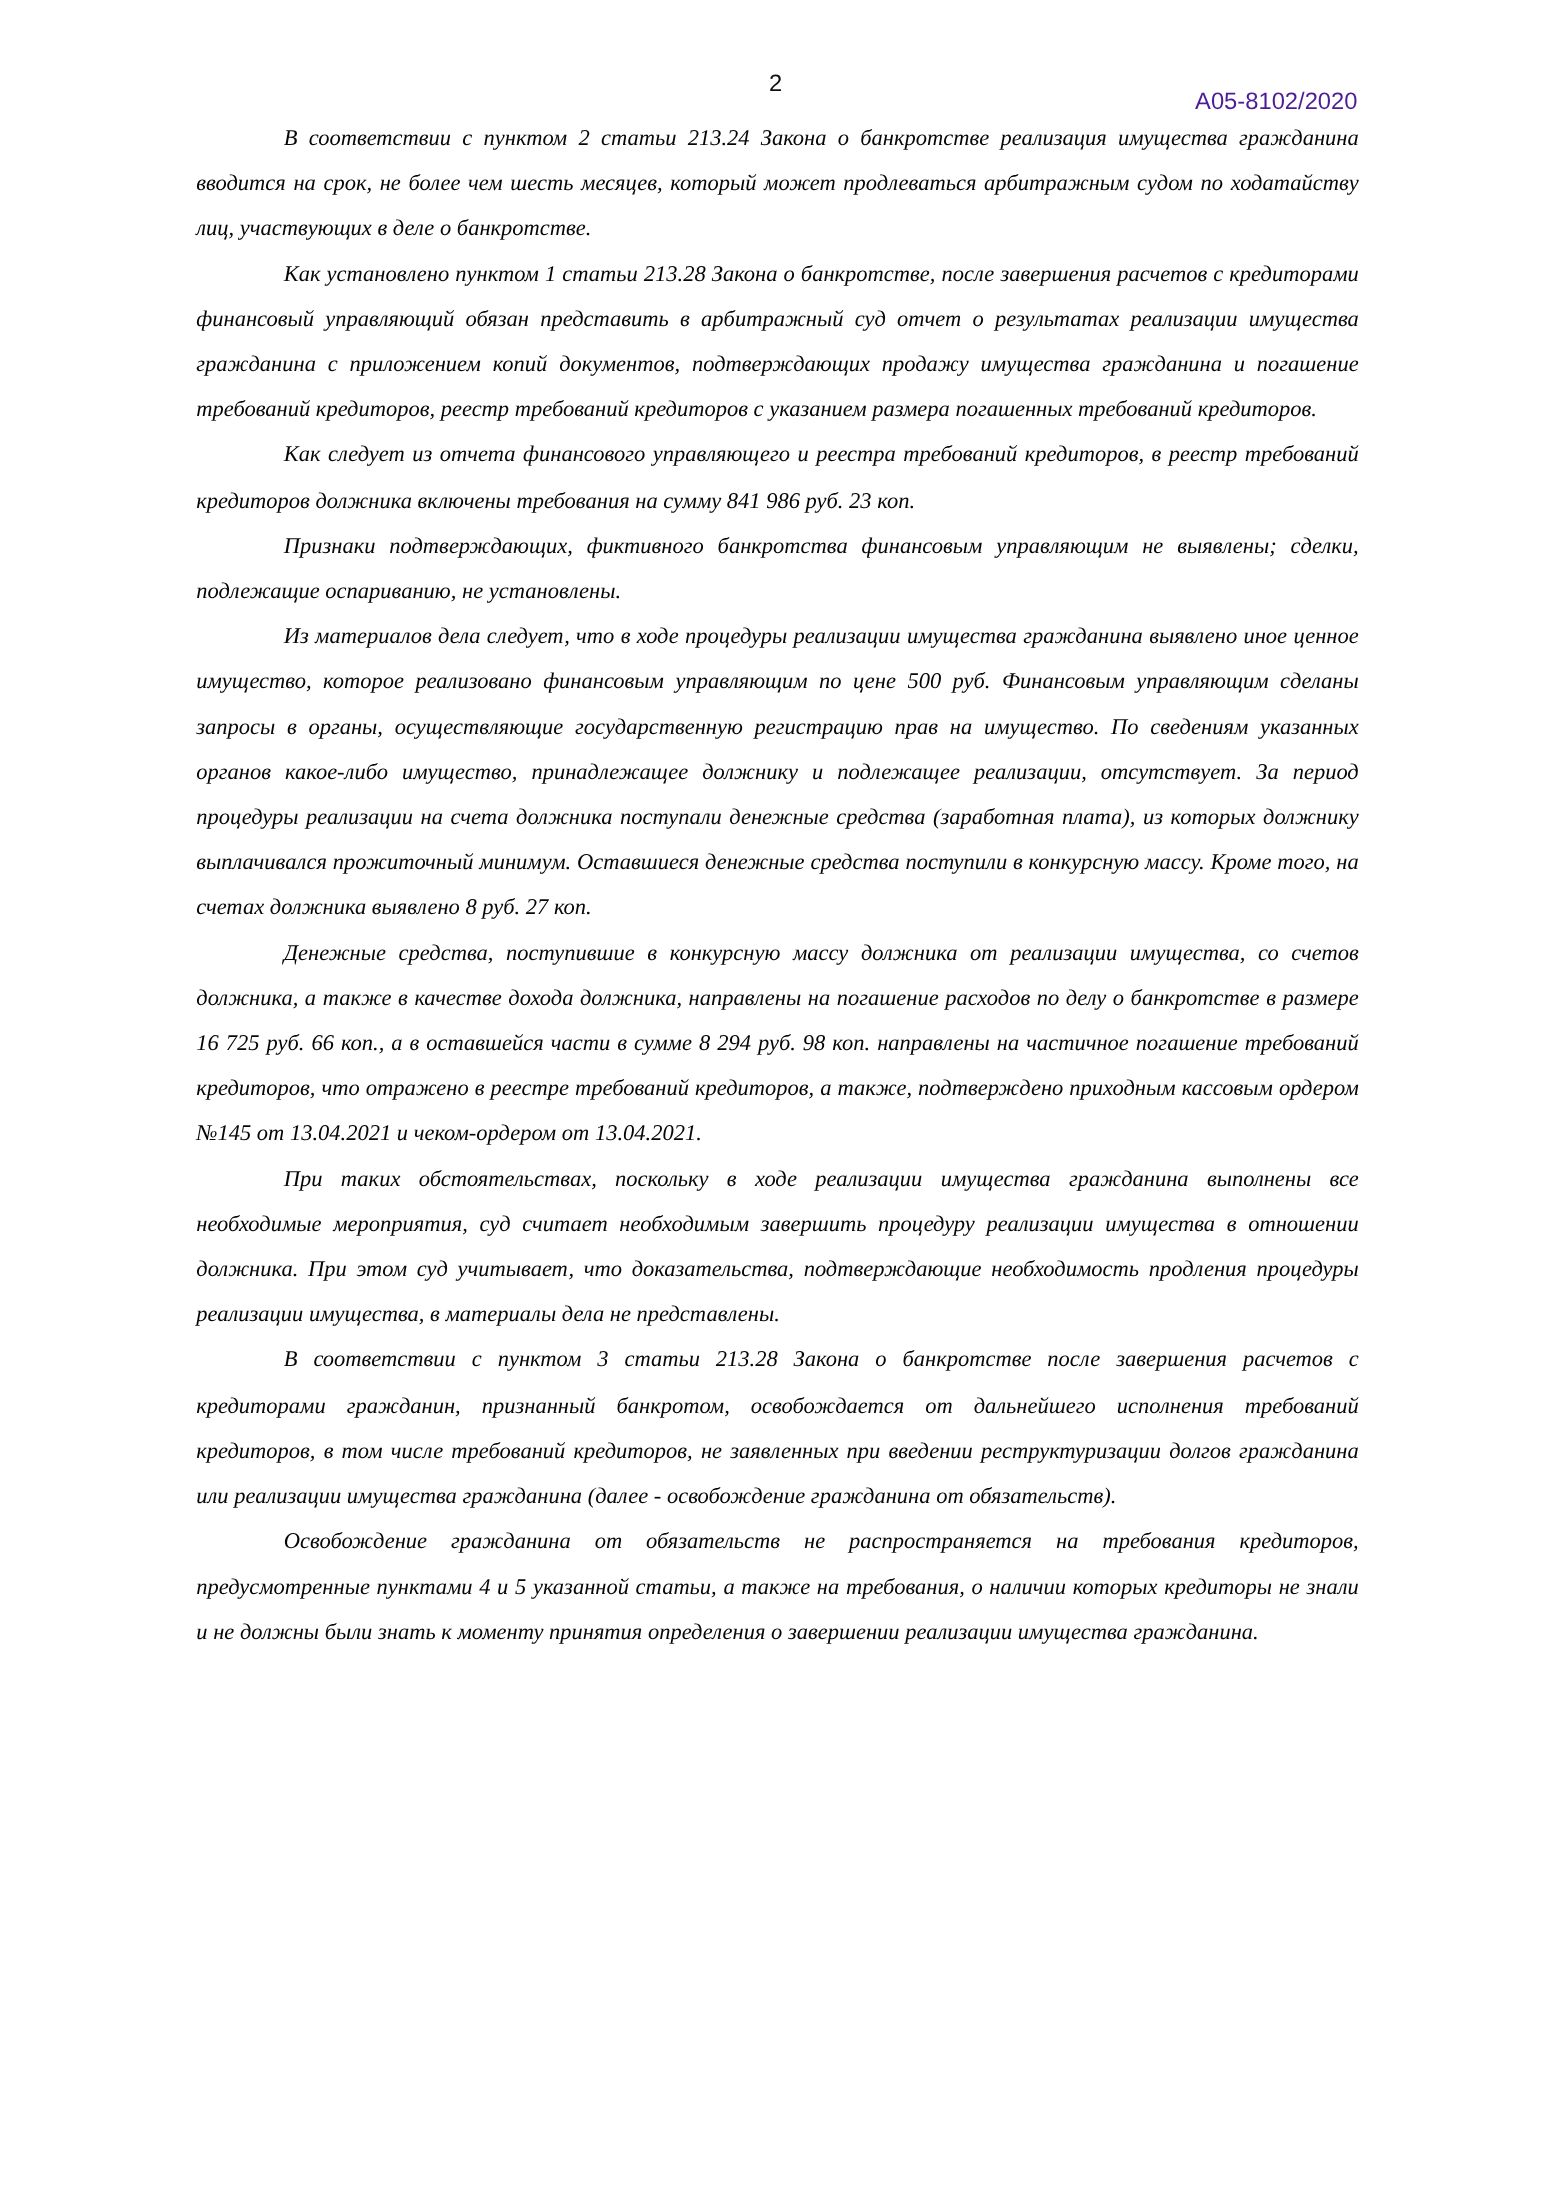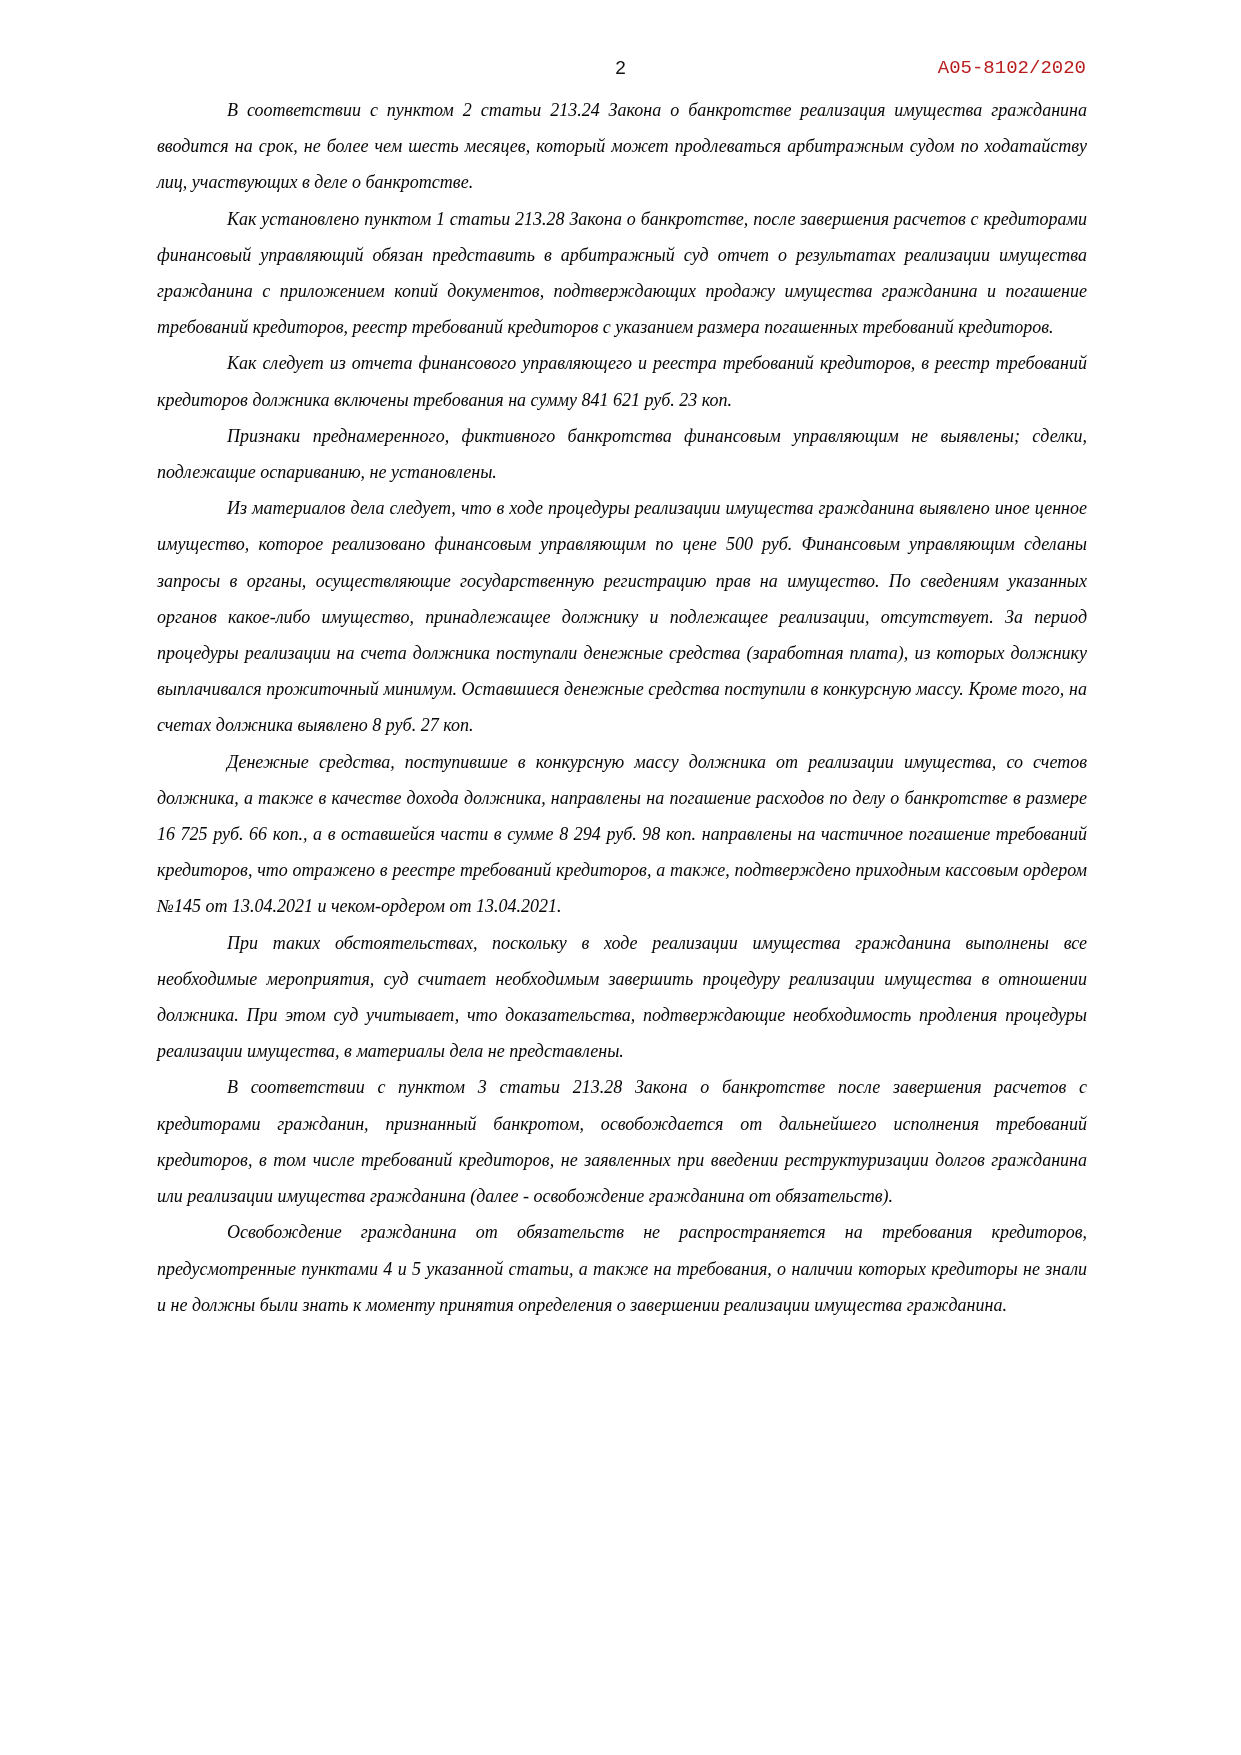--- a/index.html
+++ b/index.html
@@ -35,25 +35,25 @@
     right: 0;
     text-align: center;
     font-family: "Liberation Sans", "DejaVu Sans", sans-serif;
     font-size: 19px;
     line-height: 24px;
     color: #111111;
   }
   .case-number {
     position: absolute;
     right: 0;
-    top: 0;
-    font-family: Liberation Mono, monospace;
+    top: 14px;
+    font-family: Liberation Sans, sans-serif;
     font-size: 19px;
     line-height: 24px;
-    color: #b91c1c;
+    color: #4c1d95;
     white-space: nowrap;
   }
   .doc-body {
     position: absolute;
     top: 92px;
     left: 157px;
     width: 930px;
   }
   p.para {
     margin: 0 0 0 0;
@@ -78,22 +78,22 @@
 <div class="page">
 
   <div class="page-header">
     <div class="page-number">2</div>
     <div class="case-number">A05-8102/2020</div>
   </div>
 
   <div class="doc-body">
     <p class="para">В соответствии с пунктом 2 статьи 213.24 Закона о банкротстве реализация имущества гражданина вводится на срок, не более чем шесть месяцев, который может продлеваться арбитражным судом по ходатайству лиц, участвующих в деле о банкротстве.</p>
     <p class="para">Как установлено пунктом 1 статьи 213.28 Закона о банкротстве, после завершения расчетов с кредиторами финансовый управляющий обязан представить в арбитражный суд отчет о результатах реализации имущества гражданина с приложением копий документов, подтверждающих продажу имущества гражданина и погашение требований кредиторов, реестр требований кредиторов с указанием размера погашенных требований кредиторов.</p>
-    <p class="para">Как следует из отчета финансового управляющего и реестра требований кредиторов, в реестр требований кредиторов должника включены требования на сумму 841 621 руб. 23 коп.</p>
-    <p class="para">Признаки преднамеренного, фиктивного банкротства финансовым управляющим не выявлены; сделки, подлежащие оспариванию, не установлены.</p>
+    <p class="para">Как следует из отчета финансового управляющего и реестра требований кредиторов, в реестр требований кредиторов должника включены требования на сумму 841 986 руб. 23 коп.</p>
+    <p class="para">Признаки подтверждающих, фиктивного банкротства финансовым управляющим не выявлены; сделки, подлежащие оспариванию, не установлены.</p>
     <p class="para">Из материалов дела следует, что в ходе процедуры реализации имущества гражданина выявлено иное ценное имущество, которое реализовано финансовым управляющим по цене 500 руб. Финансовым управляющим сделаны запросы в органы, осуществляющие государственную регистрацию прав на имущество. По сведениям указанных органов какое-либо имущество, принадлежащее должнику и подлежащее реализации, отсутствует. За период процедуры реализации на счета должника поступали денежные средства (заработная плата), из которых должнику выплачивался прожиточный минимум. Оставшиеся денежные средства поступили в конкурсную массу. Кроме того, на счетах должника выявлено 8 руб. 27 коп.</p>
     <p class="para">Денежные средства, поступившие в конкурсную массу должника от реализации имущества, со счетов должника, а также в качестве дохода должника, направлены на погашение расходов по делу о банкротстве в размере 16 725 руб. 66 коп., а в оставшейся части в сумме 8 294 руб. 98 коп. направлены на частичное погашение требований кредиторов, что отражено в реестре требований кредиторов, а также, подтверждено приходным кассовым ордером №145 от 13.04.2021 и чеком-ордером от 13.04.2021.</p>
     <p class="para">При таких обстоятельствах, поскольку в ходе реализации имущества гражданина выполнены все необходимые мероприятия, суд считает необходимым завершить процедуру реализации имущества в отношении должника. При этом суд учитывает, что доказательства, подтверждающие необходимость продления процедуры реализации имущества, в материалы дела не представлены.</p>
     <p class="para">В соответствии с пунктом 3 статьи 213.28 Закона о банкротстве после завершения расчетов с кредиторами гражданин, признанный банкротом, освобождается от дальнейшего исполнения требований кредиторов, в том числе требований кредиторов, не заявленных при введении реструктуризации долгов гражданина или реализации имущества гражданина (далее - освобождение гражданина от обязательств).</p>
     <p class="para">Освобождение гражданина от обязательств не распространяется на требования кредиторов, предусмотренные пунктами 4 и 5 указанной статьи, а также на требования, о наличии которых кредиторы не знали и не должны были знать к моменту принятия определения о завершении реализации имущества гражданина.</p>
 
   </div>
 
 </div>
 

